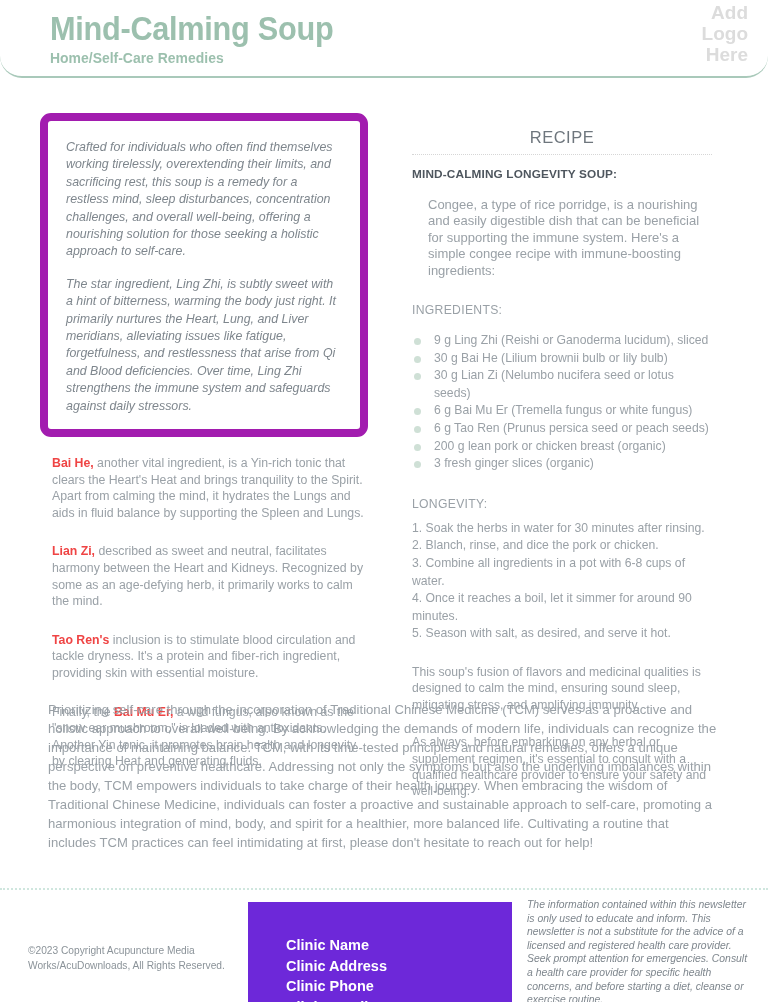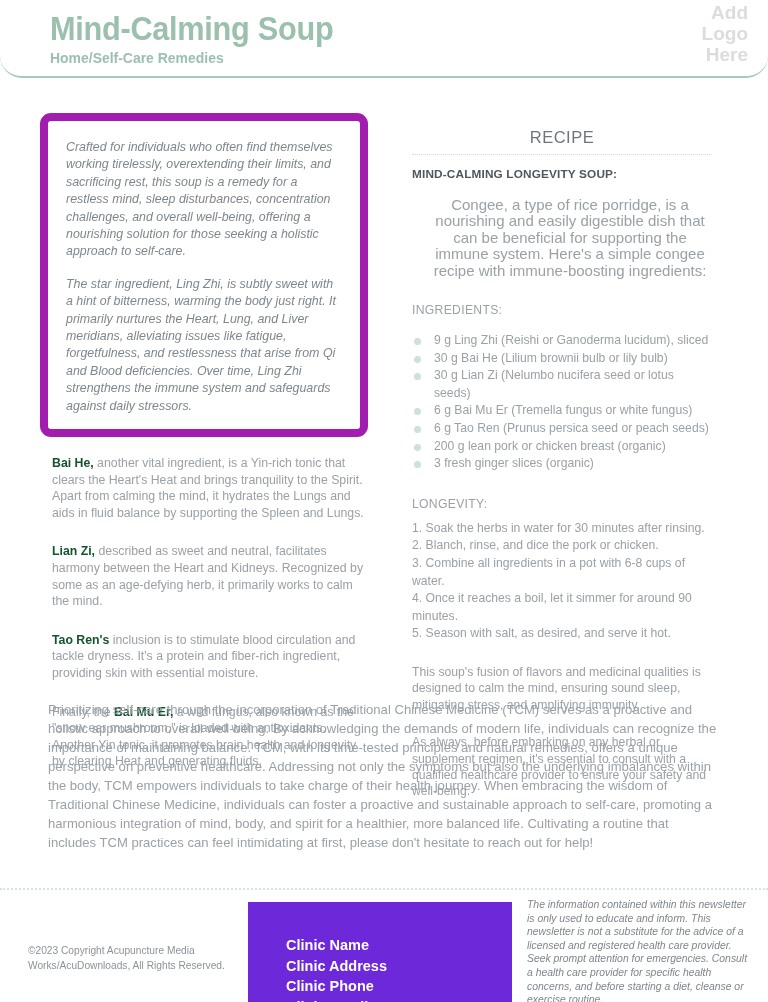--- a/index.html
+++ b/index.html
@@ -83,21 +83,21 @@
   .intro-box p + p { margin-top: 15px; }
 
   .herb-list { margin-top: 18px; }
   .herb-para {
     margin: 0 0 22px 12px;
     font-size: 12.3px;
     line-height: 16.6px;
     color: #9aa1a7;
   }
   .herb-para b {
-    color: #14532d;
+    color: #ef4444;
     font-weight: bold;
   }
 
   
   .right-col {
     position: absolute;
     left: 412px; top: 128px;
     width: 300px;
   }
   .recipe-heading {
@@ -115,24 +115,23 @@
   }
   .recipe-subtitle {
     margin: 12px 0 0 0;
     font-size: 11.8px;
     font-weight: bold;
     letter-spacing: 0.15px;
     color: #4e565e;
   }
   .recipe-intro {
     margin: 16px 0 0 16px;
-    font-size: 15px;
+    font-size: 13px;
     line-height: 16.4px;
     color: #9aa1a7;
-    text-align: center;
   }
   .section-label {
     margin: 24px 0 0 0;
     font-size: 12.2px;
     letter-spacing: 0.3px;
     color: #9aa1a7;
   }
   .ingredients {
     list-style: none;
     margin: 15px 0 0 0;

